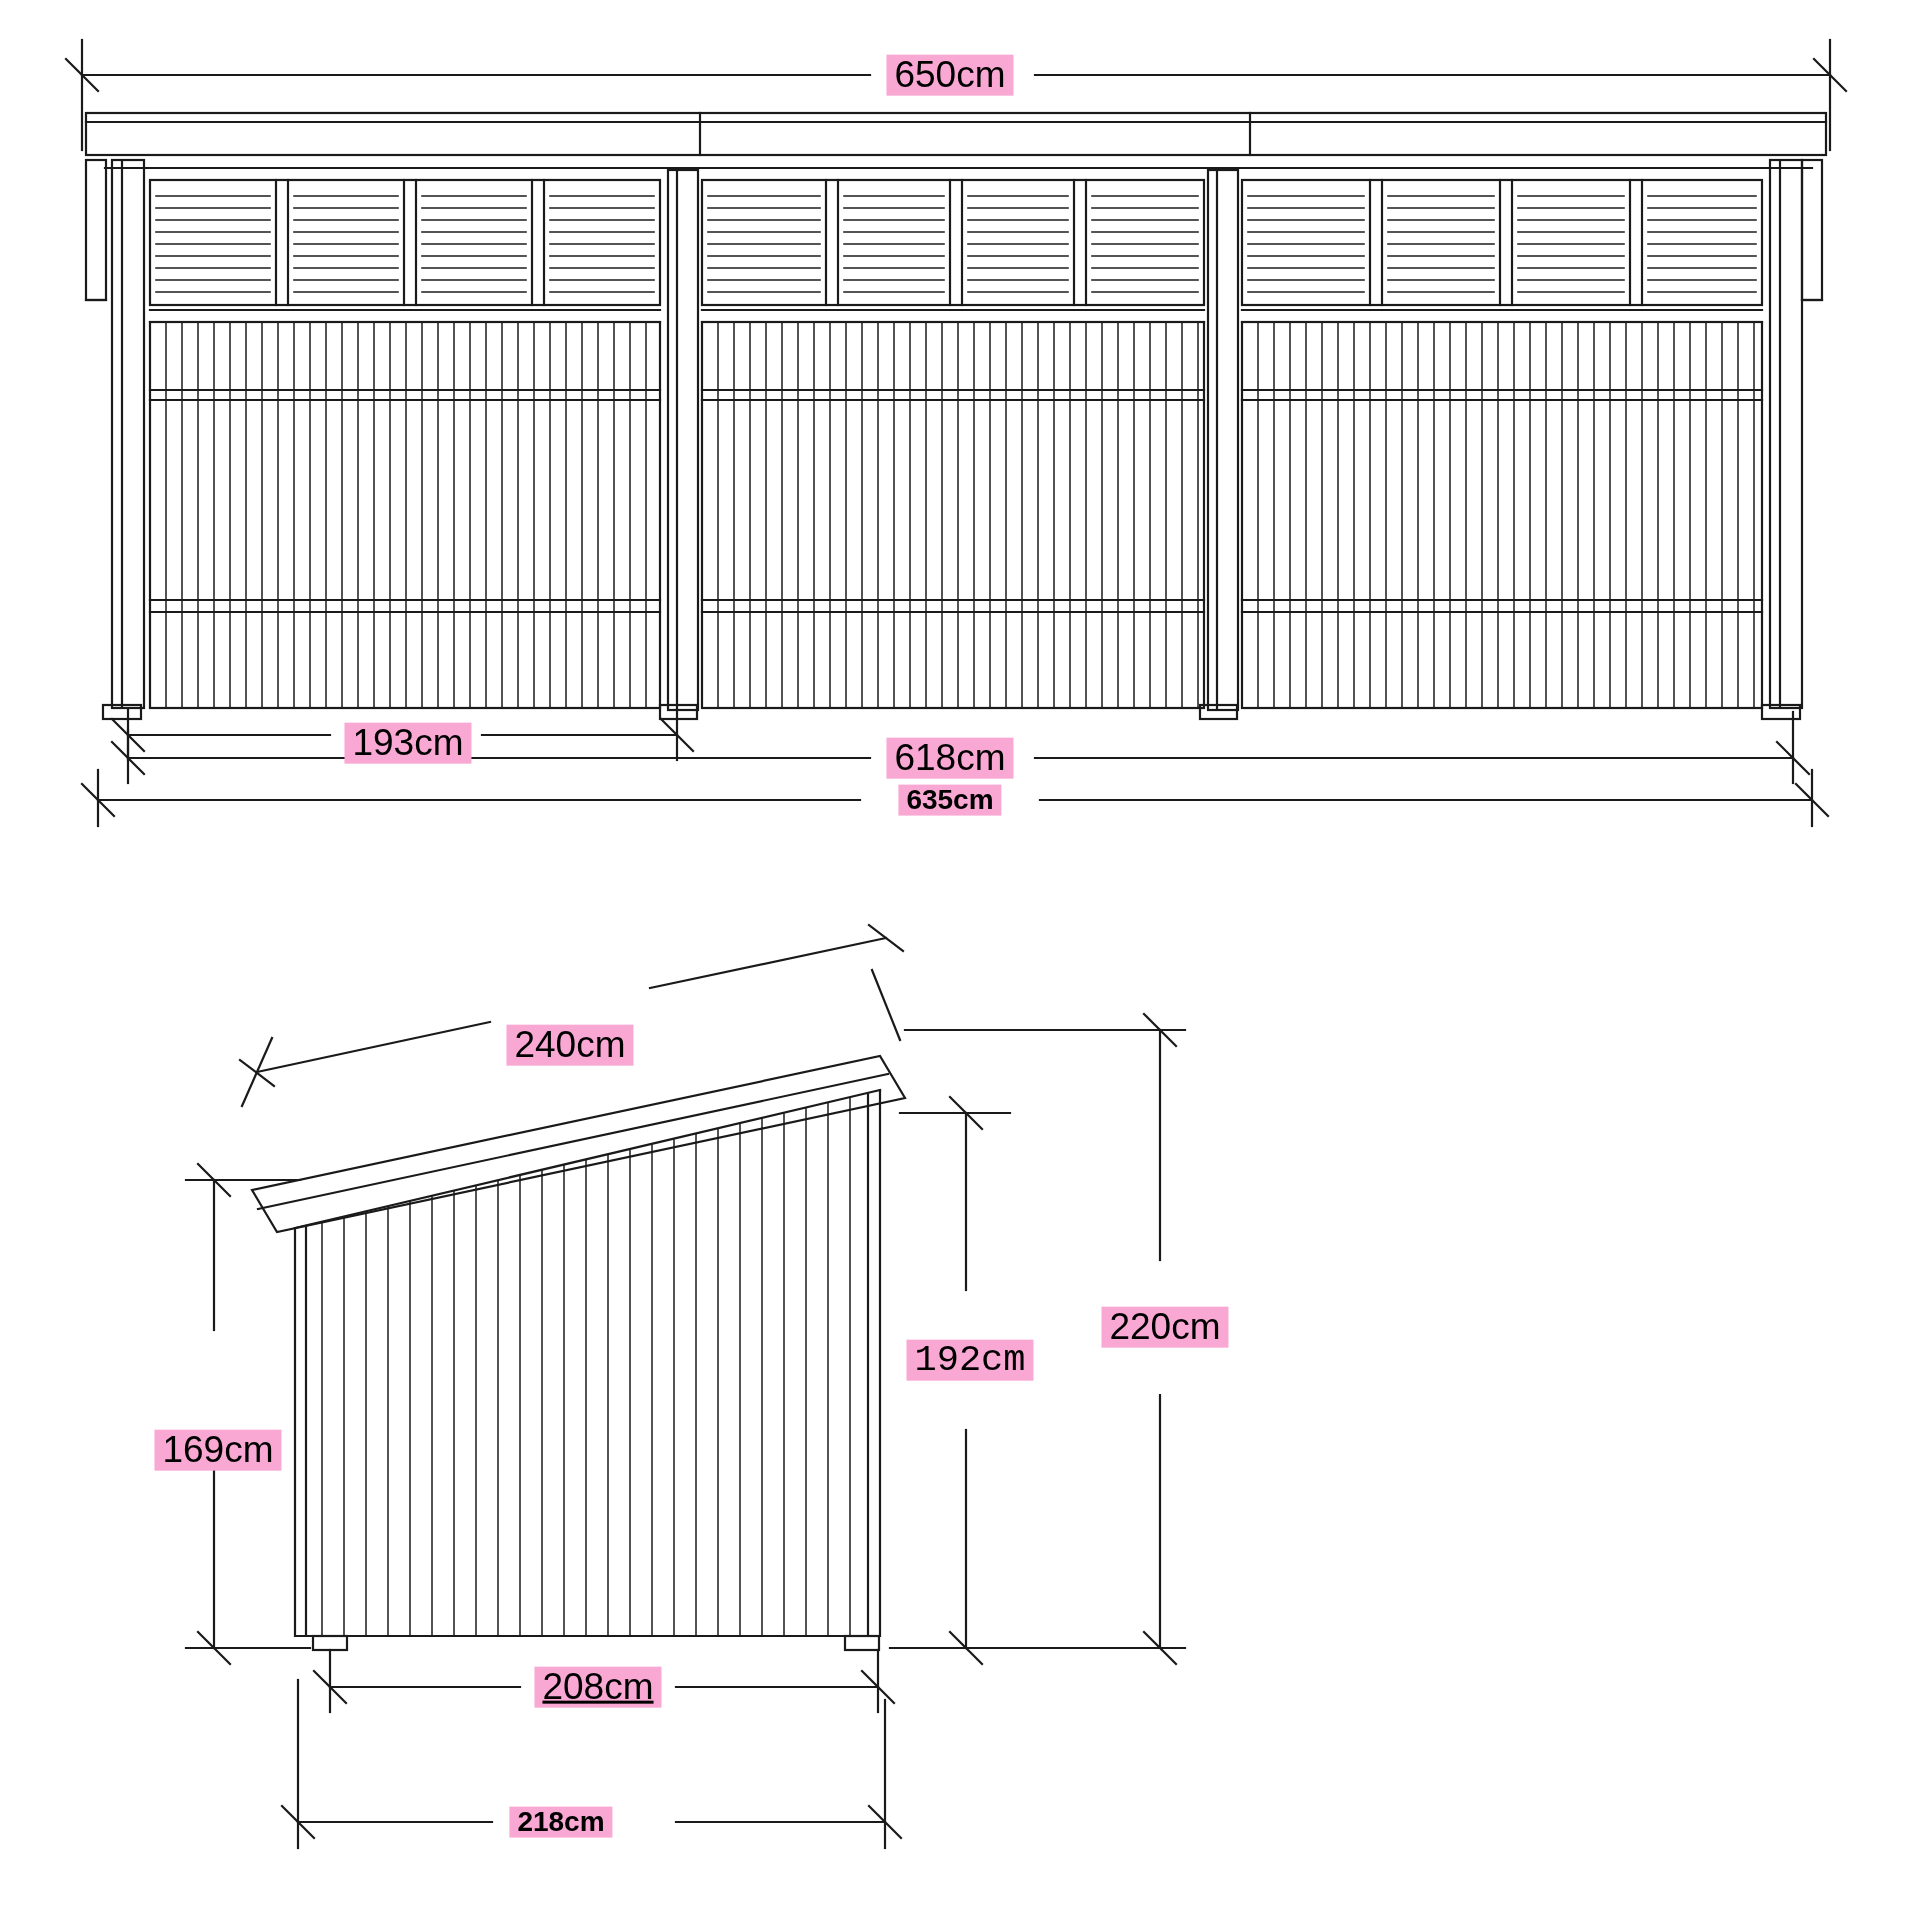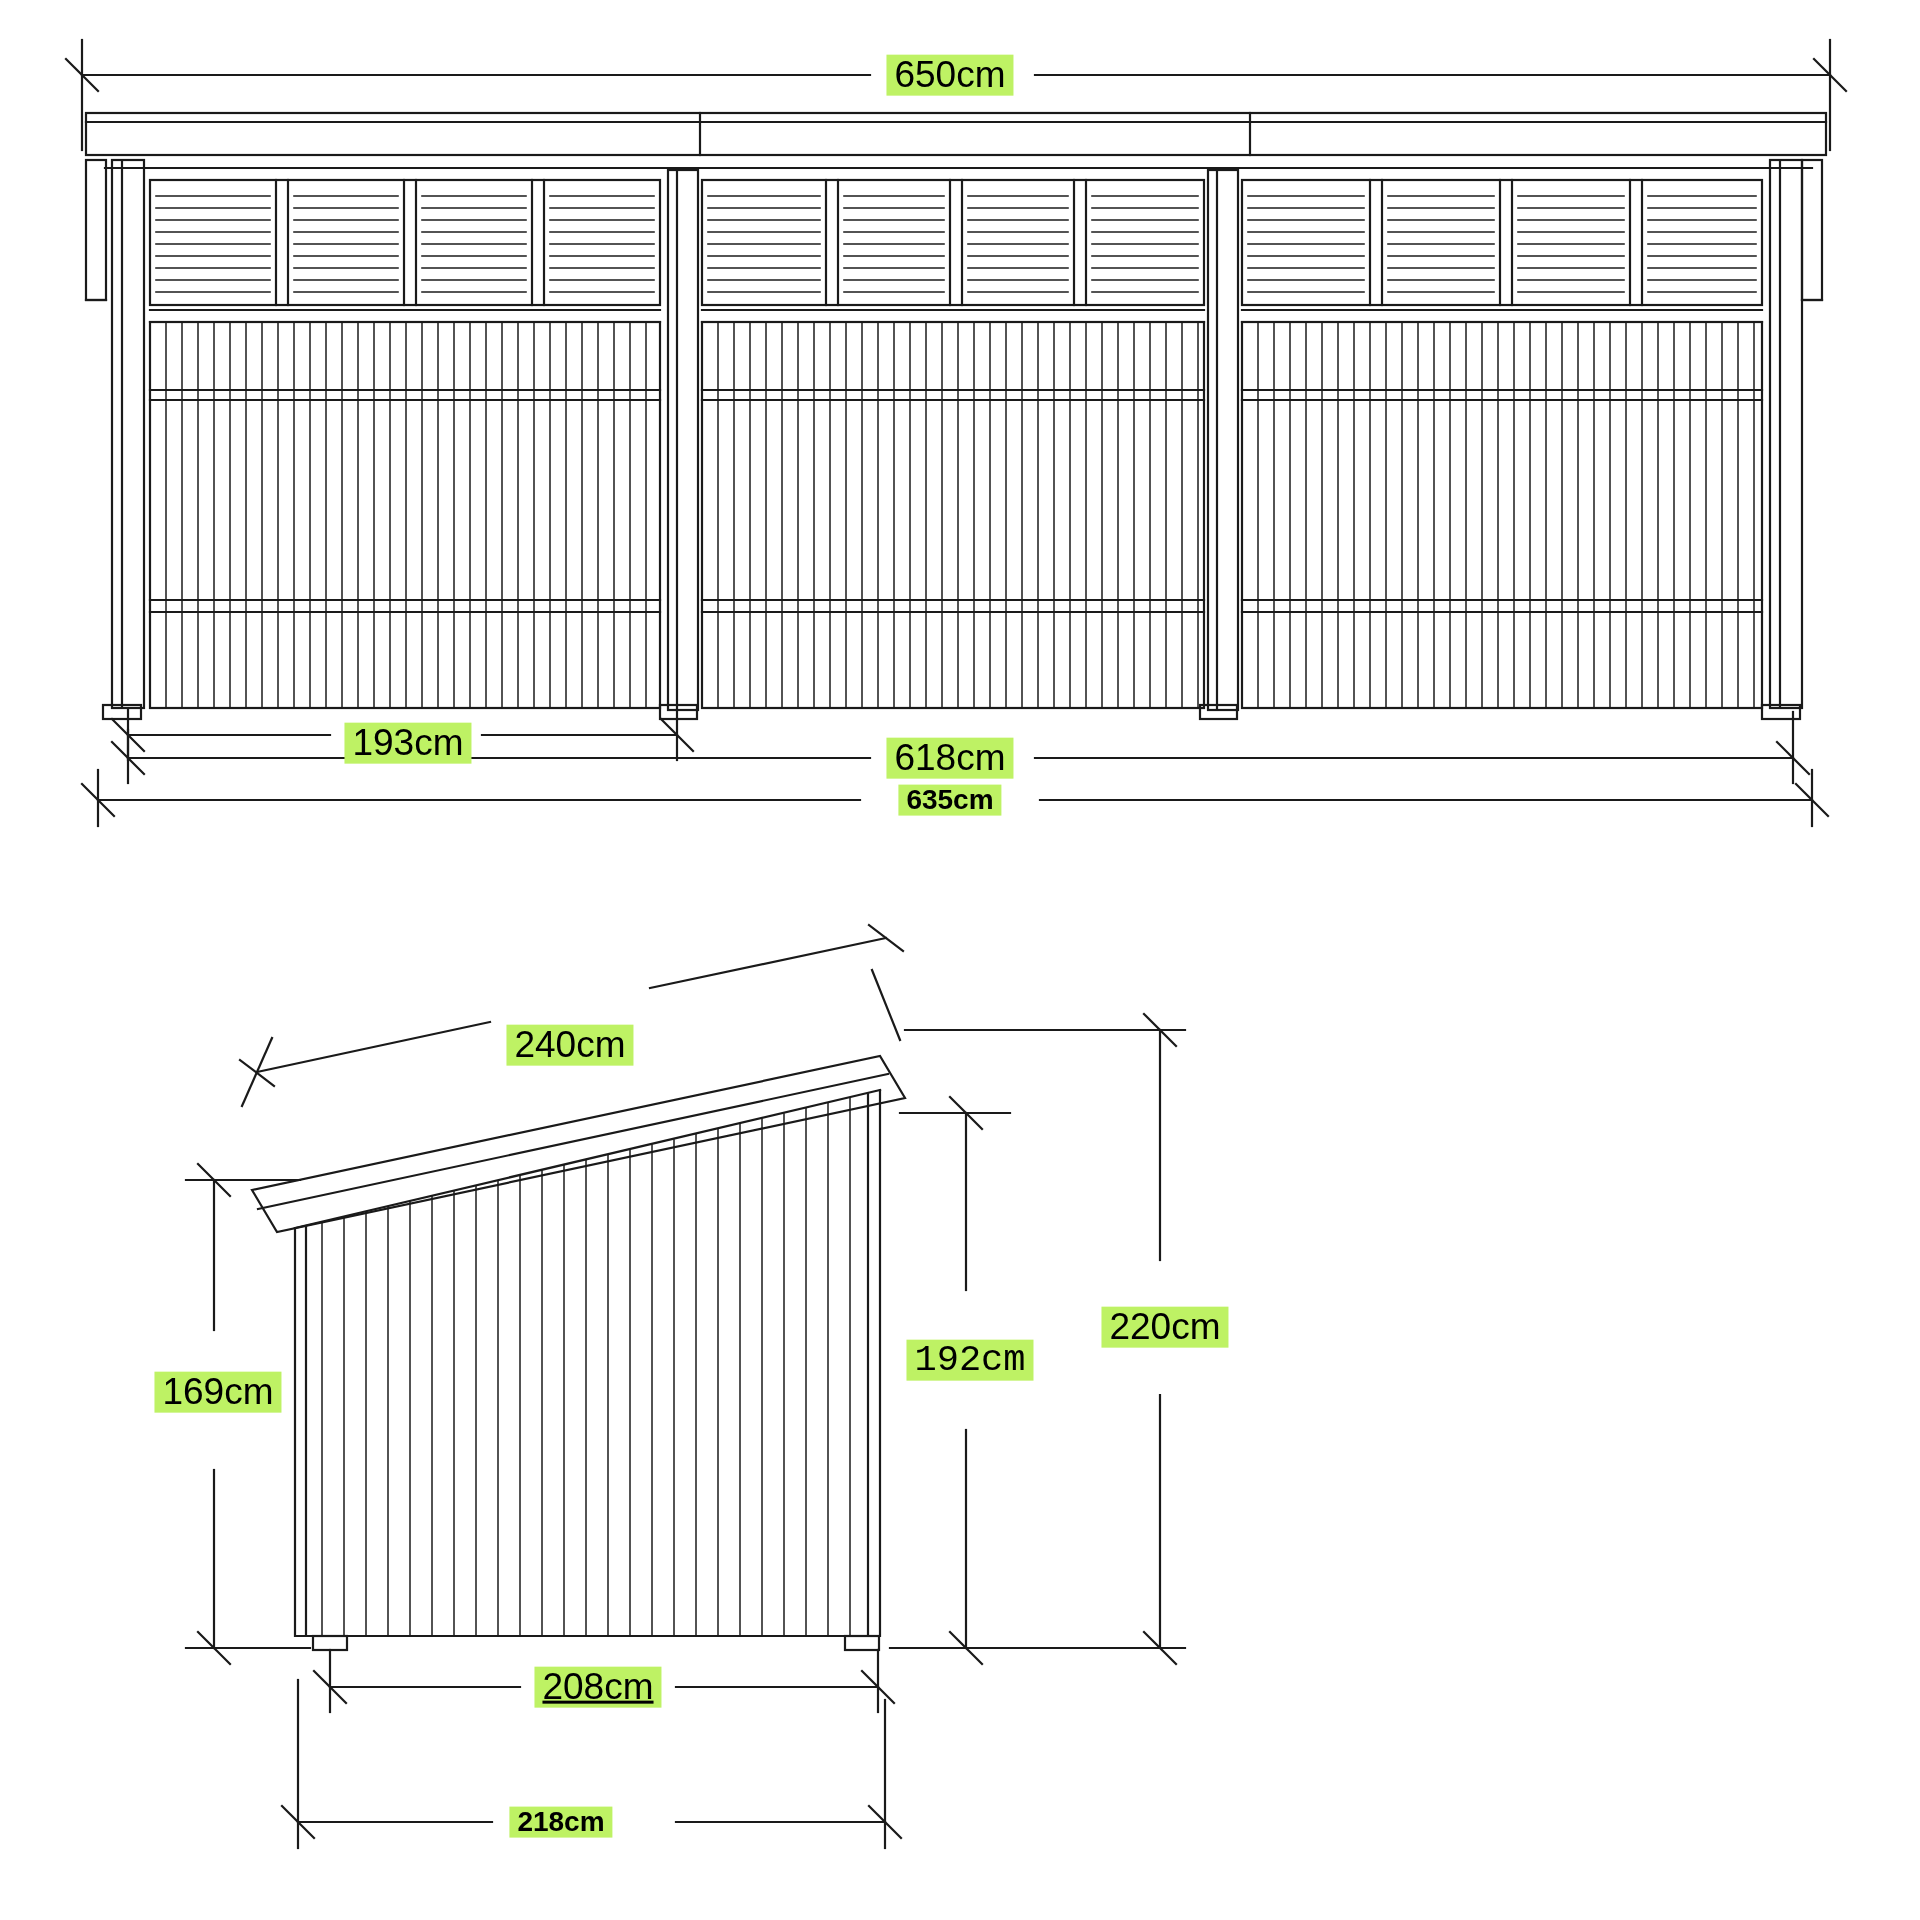--- a/index.html
+++ b/index.html
@@ -29,21 +29,21 @@
     width: 1920px;
     height: 1920px;
   }
   .dimlabel {
     position: absolute;
     font-family: "Liberation Sans", sans-serif;
     font-size: 37px;
     color: #000000;
     white-space: nowrap;
     transform: translate(-50%, -50%);
-    background: #bef264;
+    background: #f9a8d4;
     padding: 0 8px;
     line-height: 1.1;
   }
   .dimlabel.bold {
     font-weight: bold;
     font-size: 28px;
   }
 </style>
 </head>
 <body>
@@ -465,21 +465,21 @@
   <div class="dimlabel" style="left:950px; top:75px;">650cm</div>
 
   <div class="dimlabel" style="left:408px; top:735px;margin-top:8px;">193cm</div>
 
   <div class="dimlabel" style="left:950px; top:758px;">618cm</div>
 
   <div class="dimlabel bold" style="left:950px; top:800px;">635cm</div>
 
   <div class="dimlabel" style="left:570px; top:1045px;">240cm</div>
 
-  <div class="dimlabel" style="left:218px; top:1392px;text-align:right;">169cm</div>
+  <div class="dimlabel" style="left:218px; top:1450px;text-align:right;">169cm</div>
 
   <div class="dimlabel" style="left:970px; top:1360px;font-family:Liberation Mono, monospace;">192cm</div>
 
   <div class="dimlabel" style="left:1165px; top:1327px;">220cm</div>
 
   <div class="dimlabel" style="left:598px; top:1687px;text-decoration:underline;">208cm</div>
 
   <div class="dimlabel bold" style="left:561px; top:1822px;">218cm</div>
 
 </div>

